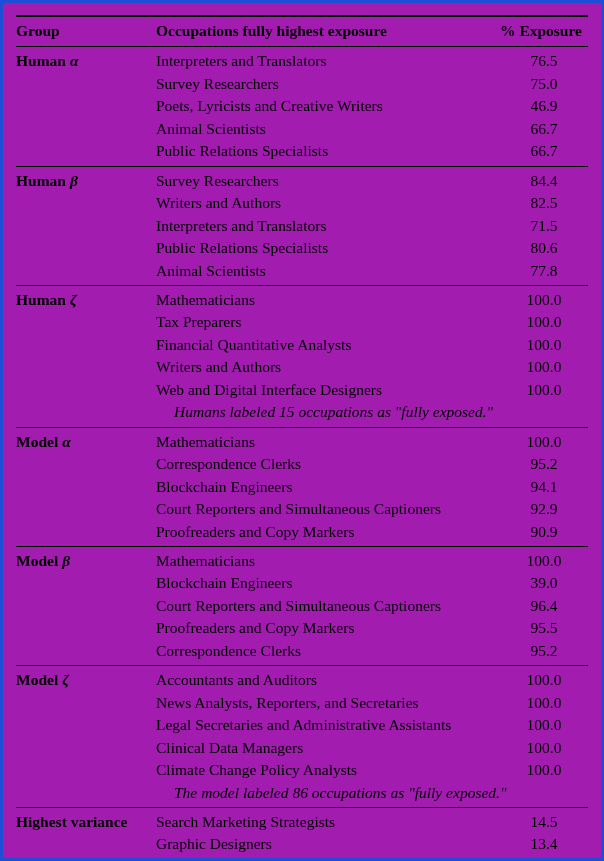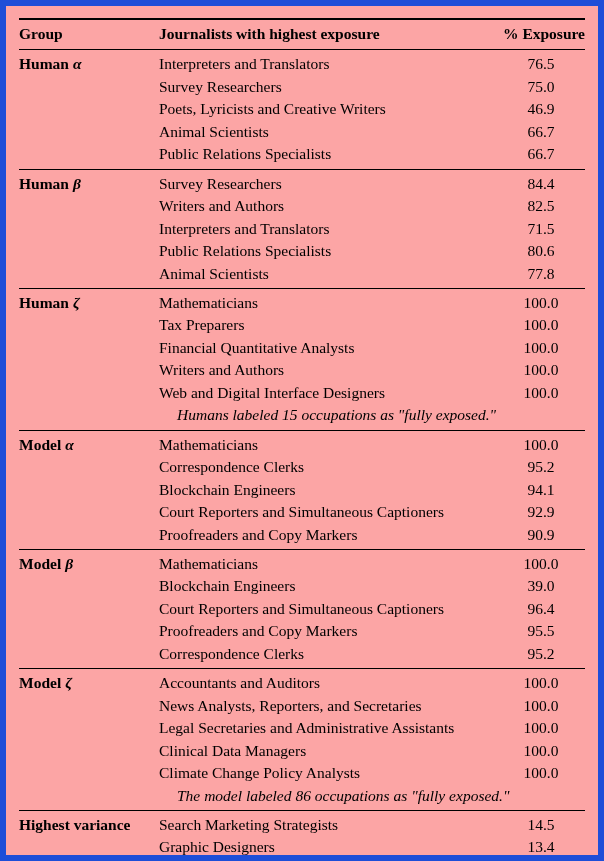--- a/index.html
+++ b/index.html
@@ -4,22 +4,22 @@
 <style>
   html, body {
     margin: 0;
     padding: 0;
     background: #ffffff;
   }
   .page {
     box-sizing: border-box;
     width: 604px;
     height: 861px;
-    background: #fca5a5;
-    border: 6px solid #1d4ed8;
+    background: #a21caf;
+    border: 3px solid #1d4ed8;
     padding: 12px 13px;
     font-family: "Liberation Serif", serif;
     color: #000000;
   }
   .tablewrap {
     border-bottom: 2px solid #000;
     padding-bottom: 3px;
   }
   table.exposure-table {
     width: 100%;
@@ -31,21 +31,21 @@
   }
   table.exposure-table col.c-group { width: 140px; }
   table.exposure-table col.c-exposure { width: 88px; }
   thead th {
     font-weight: bold;
     text-align: left;
     padding: 4px 0 5px 0;
     border-bottom: 1px solid #000;
     vertical-align: bottom;
   }
-  thead th.num { text-align: right; }
+  thead th.num { }
   tbody.group { border-top: 1px solid #000; }
   tbody.group tr:first-child td { padding-top: 4px; }
   tbody.group tr:last-child td { padding-bottom: 4px; }
   td {
     padding: 1px 0;
     vertical-align: top;
   }
   td.group-label-cell {
     font-weight: bold;
     white-space: nowrap;
@@ -70,21 +70,21 @@
   <div class="tablewrap">
     <table class="exposure-table">
       <colgroup>
         <col class="c-group">
         <col class="c-occupation">
         <col class="c-exposure">
       </colgroup>
       <thead>
         <tr>
           <th>Group</th>
-          <th>Journalists with highest exposure</th>
+          <th>Occupations fully highest exposure</th>
           <th class="num">% Exposure</th>
         </tr>
       </thead>
 
       <tbody class="group">
         <tr>
           <td class="group-label-cell" rowspan="5"><span>Human</span><span class="group-symbol">α</span></td>
           <td class="occupation-cell">Interpreters and Translators</td>
           <td class="exposure-cell">76.5</td>
         </tr>

